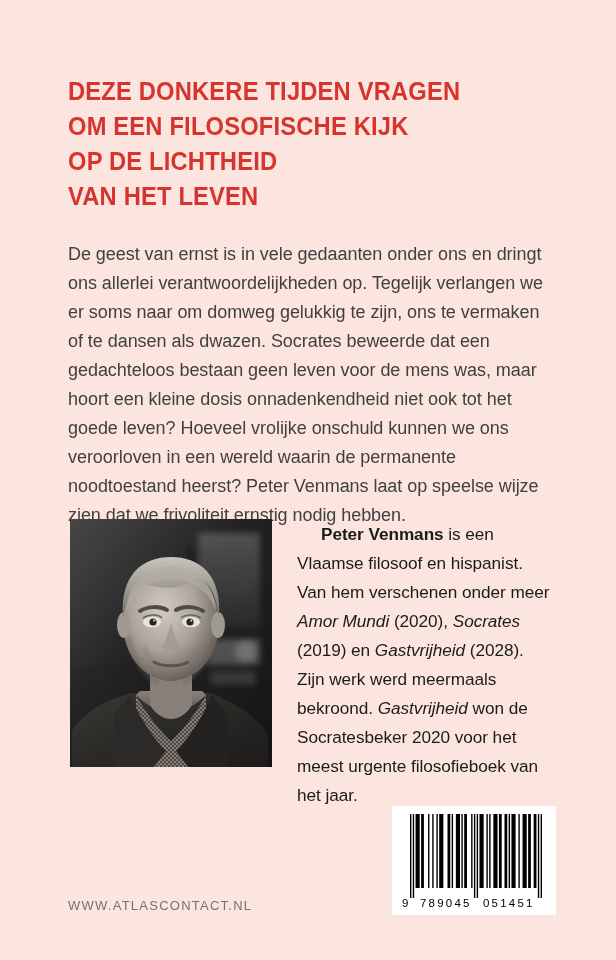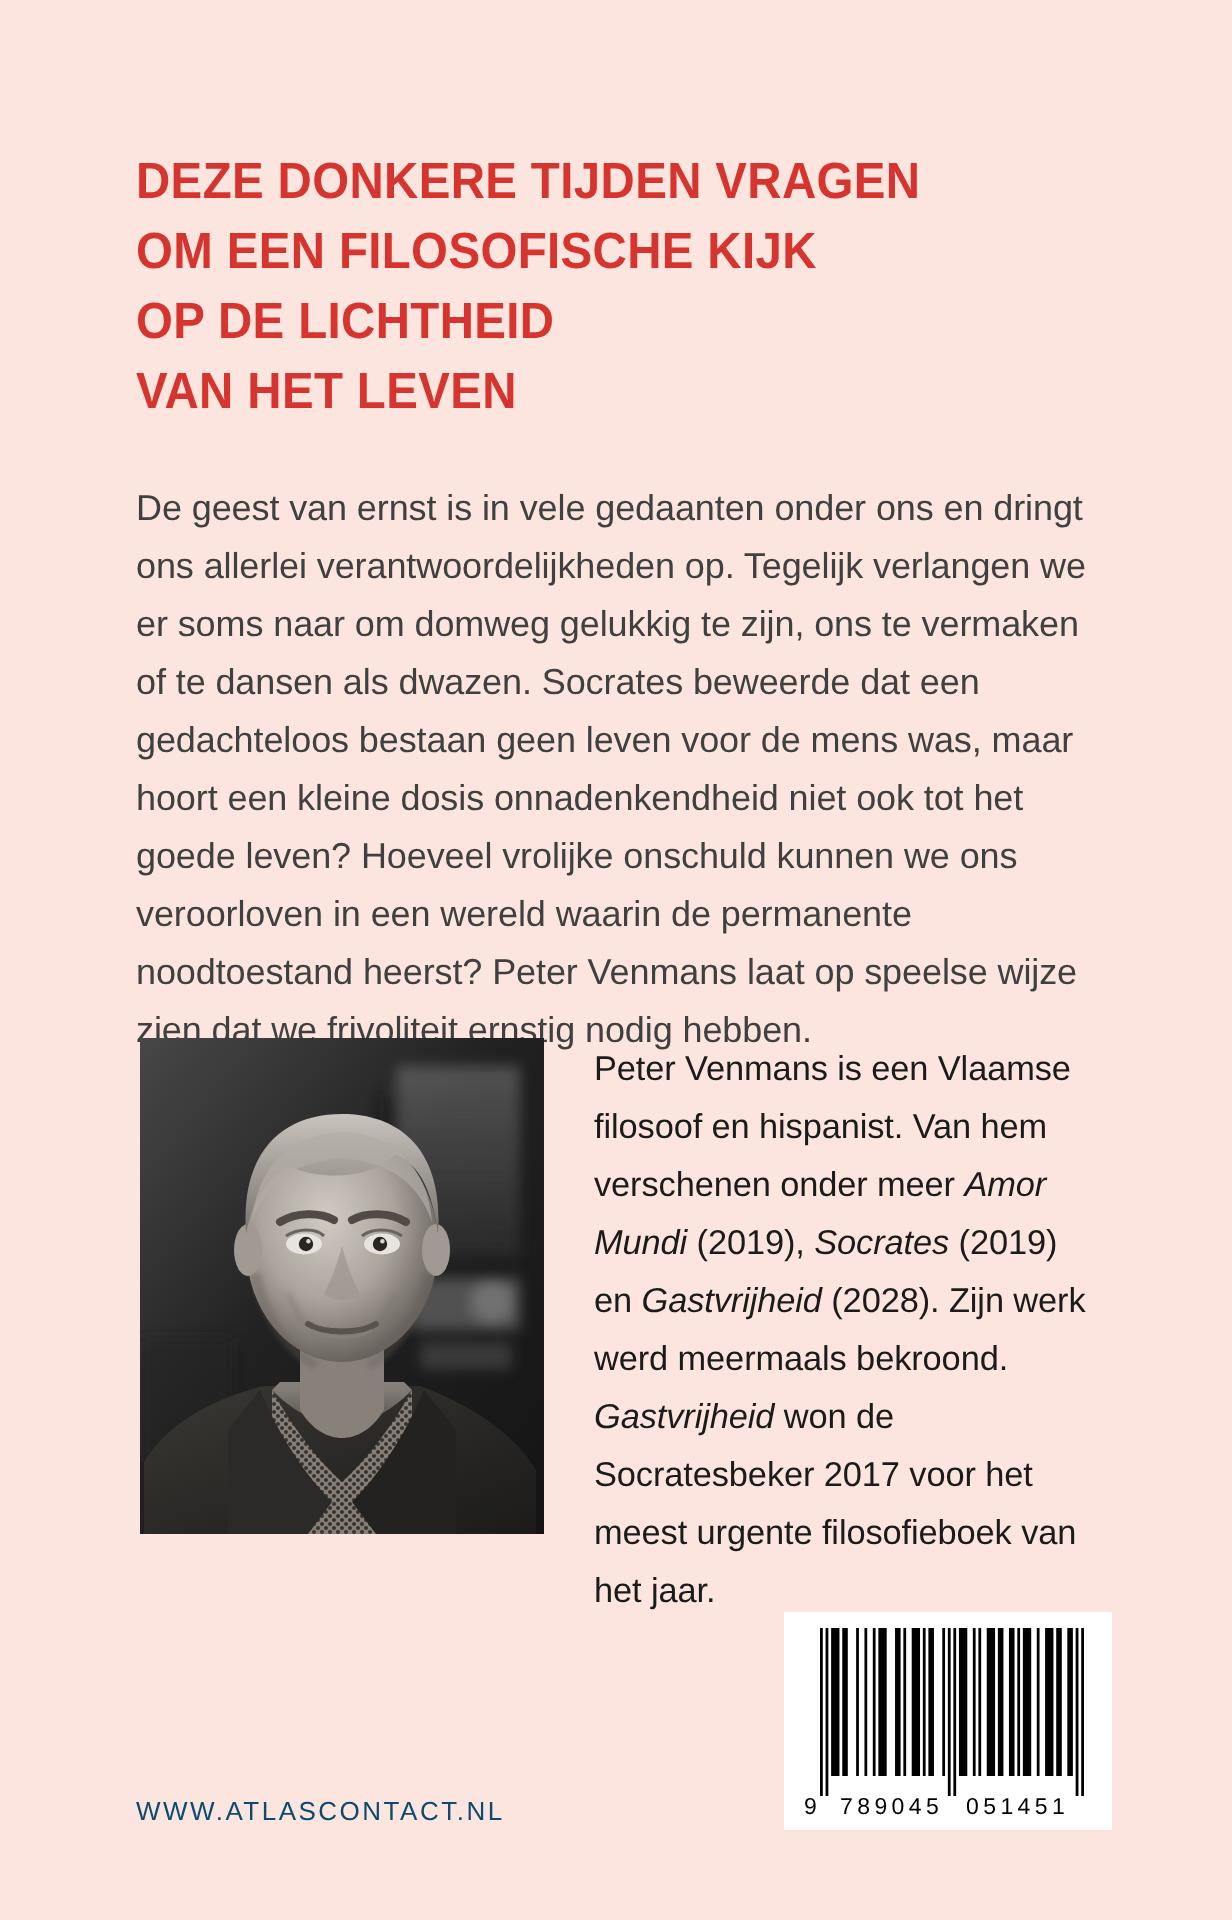--- a/index.html
+++ b/index.html
@@ -82,21 +82,21 @@
     position: absolute;
     left: 227px;
     top: 1px;
     width: 253px;
     font-size: 17.2px;
     line-height: 29px;
     color: #1b1b1b;
     letter-spacing: -0.05px;
   }
   .author-bio p { margin: 0; }
-  .author-bio b { font-weight: 400; }
+  .author-bio b { font-weight: 700; margin-left: 24px; }
   .author-bio i { font-style: italic; }
 
   
   .barcode-box {
     position: absolute;
     left: 392px;
     top: 806px;
     width: 164px;
     height: 109px;
     background: #ffffff;
@@ -116,21 +116,21 @@
   }
 
   
   .site-url {
     position: absolute;
     left: 68px;
     top: 898px;
     font-size: 13px;
     font-weight: 400;
     letter-spacing: 1.25px;
-    color: #0c4a6e;
+    color: #737373;
     text-transform: uppercase;
     white-space: nowrap;
   }
 </style>
 </head>
 <body>
 
 <div class="cover">
 
   <div class="headline">
@@ -240,21 +240,21 @@
           <path d="M144 118 C140 140 128 156 114 164" stroke="#6b645d" stroke-width="5" fill="none"></path>
           <path d="M74 128 C78 136 80 140 82 143" stroke="#7d766f" stroke-width="3" fill="none"></path>
           <path d="M128 128 C124 136 122 140 120 143" stroke="#7d766f" stroke-width="3" fill="none"></path>
         </g>
 
         <rect x="0" y="0" width="202" height="248" fill="#000" opacity="0.03"></rect>
       </svg>
     </div>
 
     <div class="author-bio">
-      <p><b>Peter Venmans</b><span> is een Vlaamse filosoof en hispanist. Van hem verschenen onder meer </span><i>Amor Mundi</i><span> (2019), </span><i>Socrates</i><span> (2019) en </span><i>Gastvrijheid</i><span> (2028). Zijn werk werd meermaals bekroond. </span><i>Gastvrijheid</i><span> won de Socratesbeker 2017 voor het meest urgente filosofieboek van het jaar.</span></p>
+      <p><b>Peter Venmans</b><span> is een Vlaamse filosoof en hispanist. Van hem verschenen onder meer </span><i>Amor Mundi</i><span> (2020), </span><i>Socrates</i><span> (2019) en </span><i>Gastvrijheid</i><span> (2028). Zijn werk werd meermaals bekroond. </span><i>Gastvrijheid</i><span> won de Socratesbeker 2020 voor het meest urgente filosofieboek van het jaar.</span></p>
     </div>
 
   </div>
 
   <div class="barcode-box">
     <div class="barcode-inner">
       <svg class="barcode-bars" viewBox="0 0 150 99" preserveAspectRatio="none">
         <rect x="0" y="0" width="150" height="99" fill="#ffffff"></rect>
         <g fill="#000000" id="bars">
             <rect x="10.00" y="2" width="1.39" height="84"></rect>

